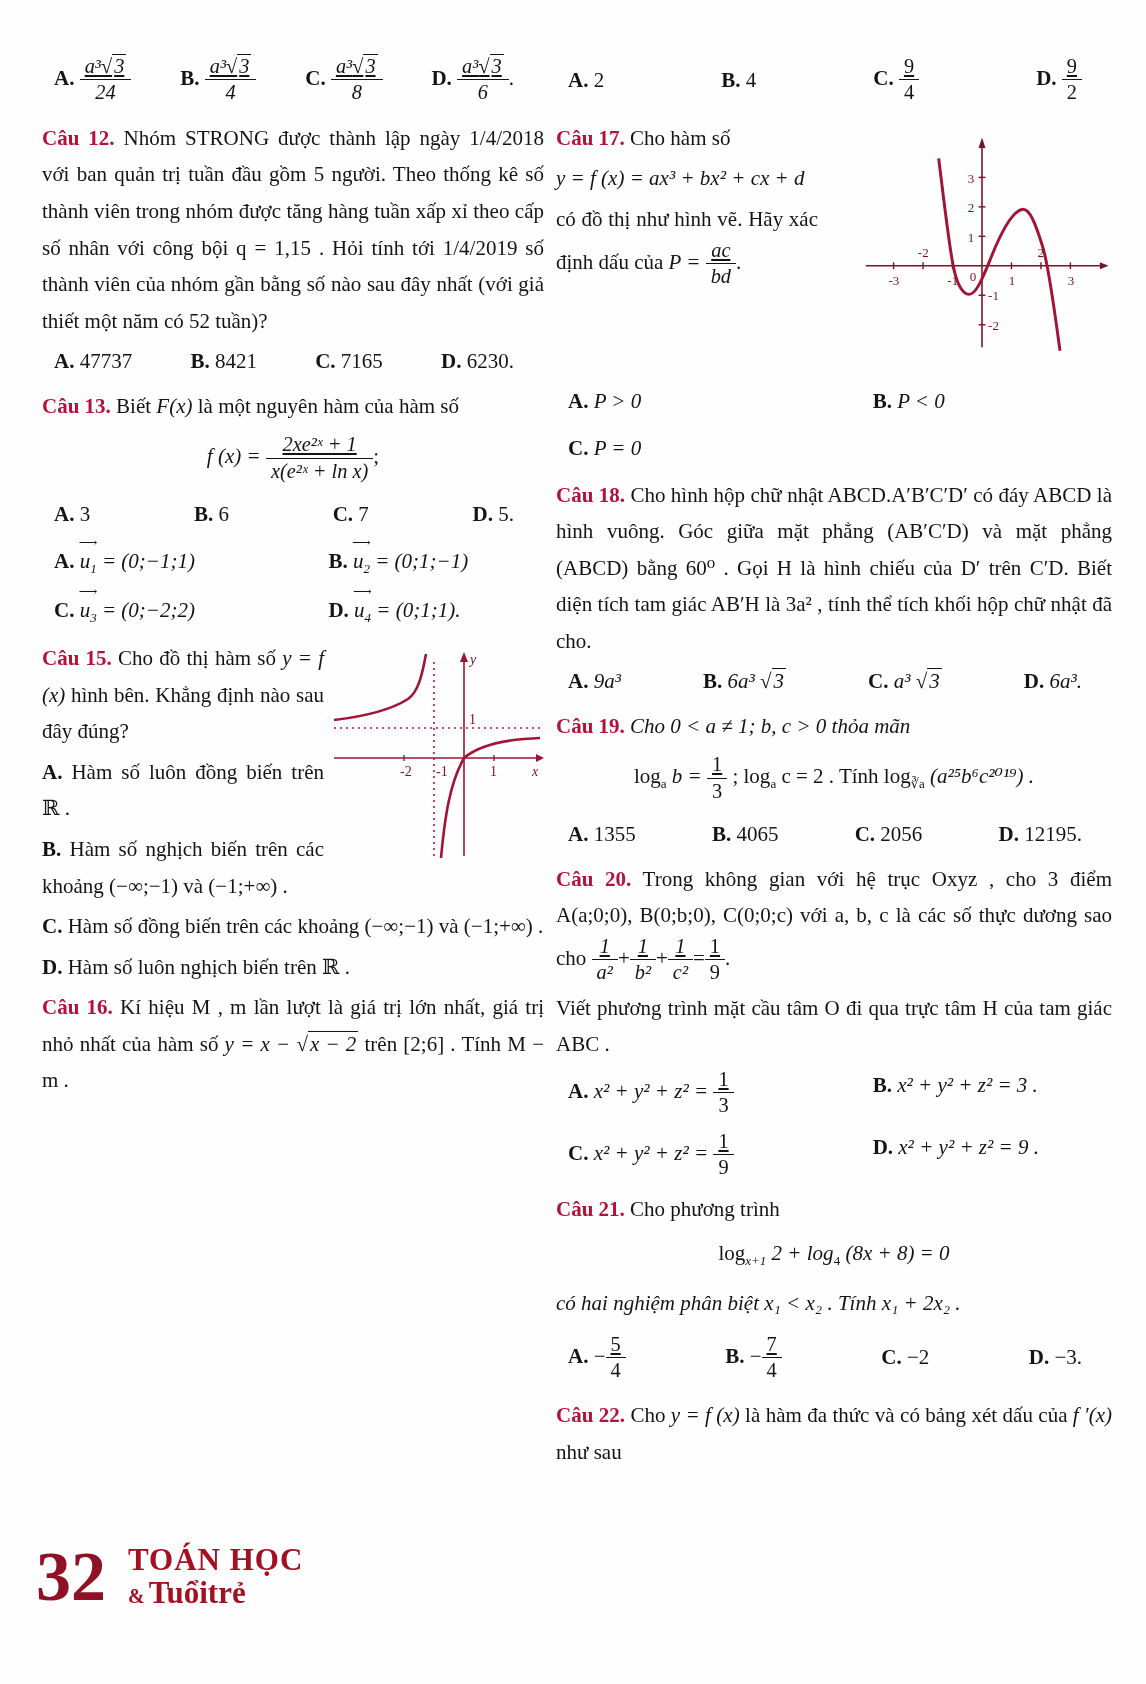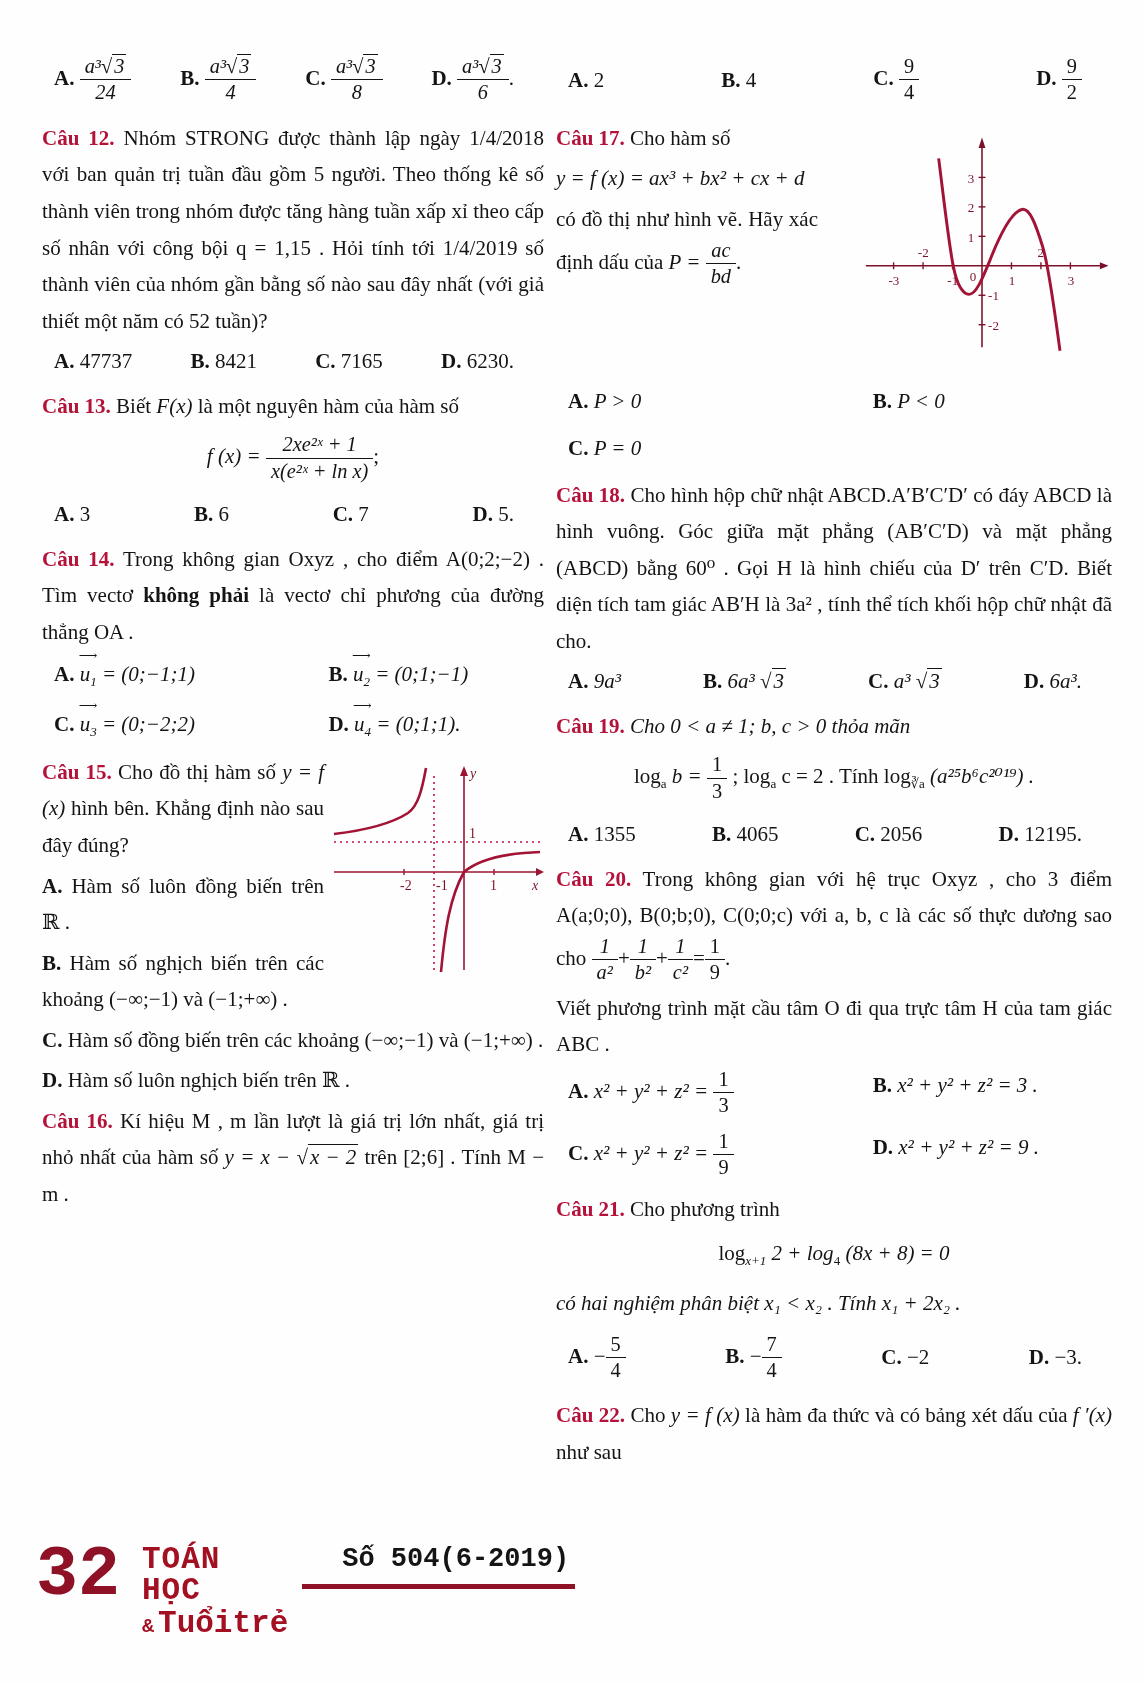--- a/index.html
+++ b/index.html
@@ -11,21 +11,21 @@
   .col{position:absolute;top:44px;font-size:21px;line-height:1.74;text-align:justify;}
   .col-left{left:42px;width:502px;}
   .col-right{left:556px;width:556px;}
   .q{margin:0 0 4px 0;}
   .qlabel{color:#b5123a;font-weight:bold;}
   .m{font-style:italic;}
   .bold{font-weight:bold;}
   sub{font-size:0.62em;}
   
   .frac{display:inline-block;text-align:center;vertical-align:middle;line-height:1.25;font-size:0.97em;}
-  .frac .fn{display:block;border-bottom:1.6px solid #141414;padding:0 5px;}
+  .frac .fn{display:block;border-bottom:1.6px solid #141414;padding:0 5px;text-decoration:underline;}
   .frac .fd{display:block;padding:0 5px;}
   
   .sqrt{white-space:nowrap;}
   .sqrt .rs{font-style:normal;}
   .sqrt .rb{border-top:1.6px solid #141414;padding:0 2px;}
   
   .vec{position:relative;display:inline-block;font-style:italic;margin-top:2px;}
   .vec .arr{position:absolute;top:-0.85em;left:-1px;font-size:0.62em;font-style:normal;letter-spacing:-1px;}
   
   .optrow{display:flex;justify-content:space-between;padding:0 30px 0 12px;margin:2px 0 8px 0;}
@@ -34,21 +34,21 @@
   .optgrid{display:grid;grid-template-columns:56% 44%;padding-left:12px;margin:2px 0 10px 0;row-gap:10px;}
   .optgrid .opt{white-space:nowrap;}
   .olab{font-weight:bold;}
   .formula{text-align:center;margin:8px 0 12px 0;}
   .g1{float:right;margin:10px 0 4px 8px;}
   .q17top{display:flex;align-items:flex-start;gap:28px;}
   .q17text{flex:1;padding-right:6px;}
   .gwrap{flex:0 0 auto;}
   svg text{font-family:"Liberation Serif","DejaVu Serif",serif;}
   
-  .footer{position:absolute;left:36px;top:1544px;width:520px;display:flex;align-items:flex-start;font-family:Liberation Mono, monospace;}
+  .footer{position:absolute;left:36px;top:1544px;width:520px;display:flex;align-items:flex-end;}
   .pageno{font-size:70px;font-weight:bold;color:#8e1126;line-height:0.9;}
   .logo{margin-left:22px;color:#a31022;line-height:1.0;}
   .logo-top{font-size:31px;font-weight:bold;letter-spacing:1px;}
   .logo-bottom{font-size:31px;font-weight:bold;margin-top:2px;}
   .logo-amp{font-size:20px;font-weight:bold;margin-right:4px;}
   .issuewrap{margin-left:14px;border-bottom:5px solid #8e1126;padding:0 6px 10px 40px;}
   .issue{font-size:27px;font-weight:bold;color:#141414;white-space:nowrap;}
 </style>
 </head>
 <body>
@@ -87,21 +87,20 @@
     <span class="m">f (x) =</span>
     <span class="frac m"><span class="fn">2xe²ˣ + 1</span><span class="fd">x(e²ˣ + ln x)</span></span><span>;</span>
   </div>
   <div class="optrow">
     <span class="opt"><b class="olab">A.</b> <span>3</span></span>
     <span class="opt"><b class="olab">B.</b> <span>6</span></span>
     <span class="opt"><b class="olab">C.</b> <span>7</span></span>
     <span class="opt"><b class="olab">D.</b> <span>5.</span></span>
   </div>
 
-  <p class="q"><b class="qlabel">Câu 14.</b> <span>Trong không gian Oxyz , cho điểm A(0;2;−2) . Tìm vectơ </span><b class="bold">không phải</b><span> là vectơ chỉ phương của đường thẳng OA .</span></p>
   <div class="optgrid">
     <span class="opt"><b class="olab">A.</b> <span class="vec"><i class="arr">⟶</i><span>u</span><sub>1</sub></span> <span class="m">= (0;−1;1)</span></span>
     <span class="opt"><b class="olab">B.</b> <span class="vec"><i class="arr">⟶</i><span>u</span><sub>2</sub></span> <span class="m">= (0;1;−1)</span></span>
     <span class="opt"><b class="olab">C.</b> <span class="vec"><i class="arr">⟶</i><span>u</span><sub>3</sub></span> <span class="m">= (0;−2;2)</span></span>
     <span class="opt"><b class="olab">D.</b> <span class="vec"><i class="arr">⟶</i><span>u</span><sub>4</sub></span> <span class="m">= (0;1;1).</span></span>
   </div>
 
   <div class="q15wrap">
     <svg class="g1" width="212" height="212" viewBox="0 0 212 212">
       <line x1="2" y1="108" x2="204" y2="108" stroke="#9c1430" stroke-width="1.6"></line>
@@ -227,16 +226,13 @@
 
   <p class="q"><b class="qlabel">Câu 22.</b> <span>Cho </span><span class="m">y = f (x)</span><span> là hàm đa thức và có bảng</span> <span>xét dấu của </span><span class="m">f ′(x)</span><span> như sau</span></p>
 </div>
 
 <div class="footer">
   <div class="pageno">32</div>
   <div class="logo">
     <div class="logo-top">TOÁN HỌC</div>
     <div class="logo-bottom"><span class="logo-amp">&amp;</span><span>Tuổitrẻ</span></div>
   </div>
-  <div class="issuewrap">
-    <span class="issue">Số 504(6-2019)</span>
-  </div>
 </div>
 
 </body></html>

